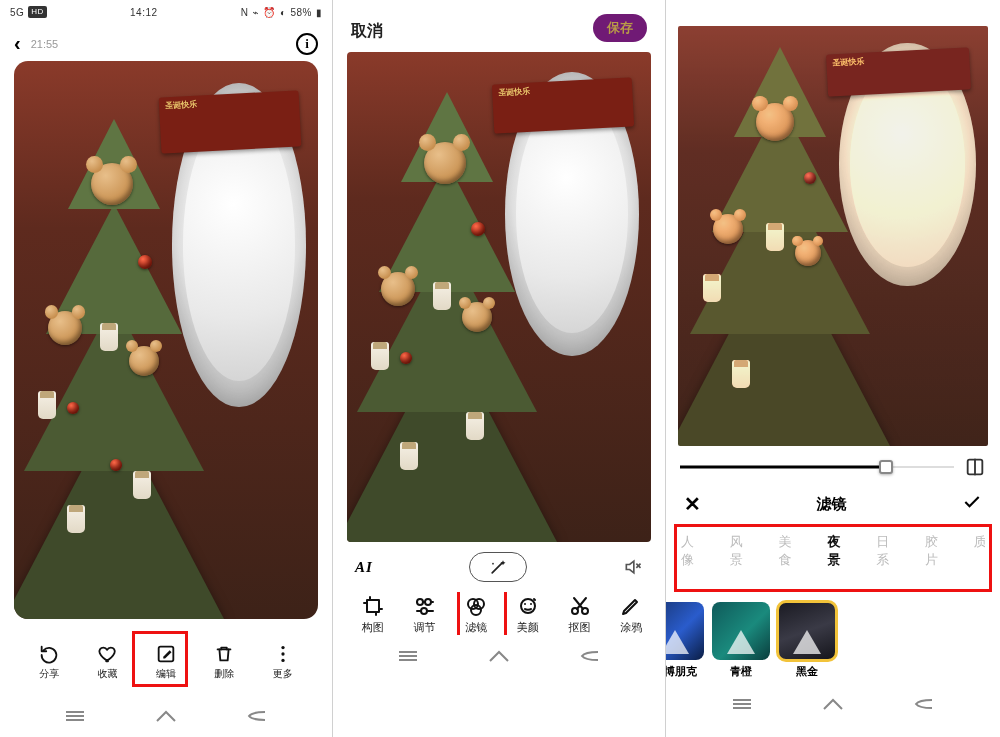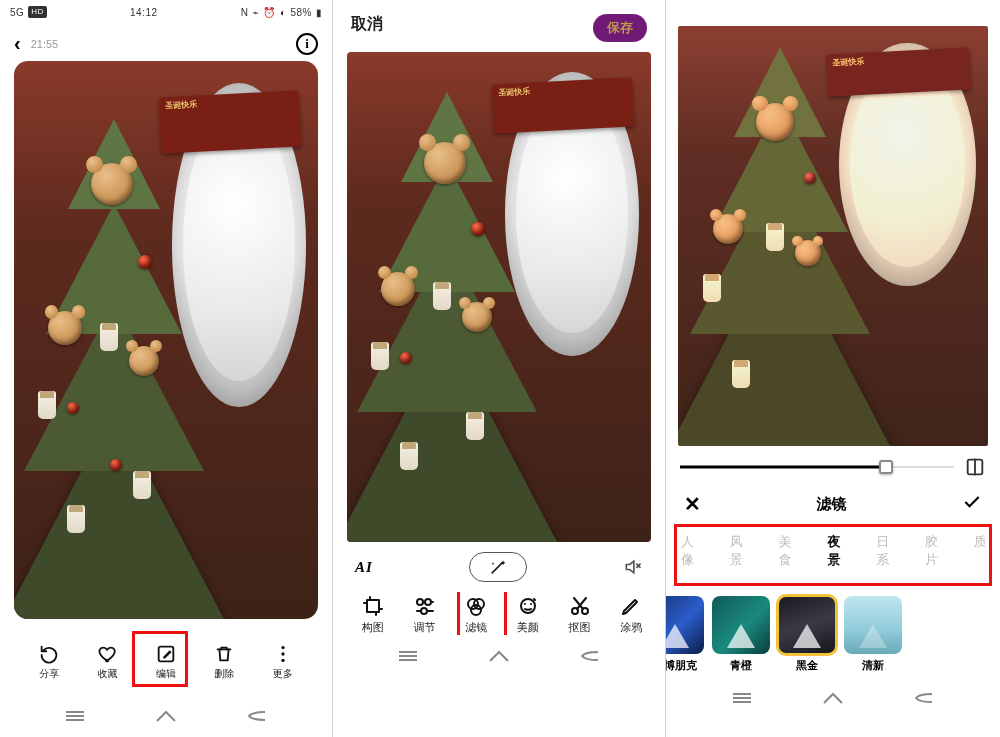--- a/index.html
+++ b/index.html
@@ -49,21 +49,21 @@
   .cup::after { content:""; position:absolute; left:2px; right:2px; top:0; height:7px; background:#bfa77a; border-radius:2px 2px 0 0; }
   .bulb { background: radial-gradient(circle at 35% 30%, #ff6a4a, #a62110 70%); }
 
   .p1-toolbar { margin: 12px 14px 6px; background: #fff; border-radius: 18px; padding: 10px 6px 8px; display: flex; justify-content: space-around; }
   .tbtn { display:flex; flex-direction:column; align-items:center; font-size:10px; color:#222; width:48px; position:relative; }
   .tbtn .ic { width:26px; height:26px; display:flex; align-items:center; justify-content:center; }
   .tbtn svg { stroke:#111; fill:none; stroke-width:2; stroke-linecap:round; stroke-linejoin:round; }
   .redbox { position:absolute; border:3px solid #e11; pointer-events:none; }
 
   
-  .p2-head { display:flex; align-items:flex-start; justify-content:space-between; padding: 14px 18px 8px; }
+  .p2-head { display:flex; align-items:flex-end; justify-content:space-between; padding: 14px 18px 8px; }
   .p2-head .cancel { font-size:16px; font-weight:700; color:#222; }
   .p2-head .save { background:#701a75; color:#b89a48; font-size:13px; font-weight:600; padding:5px 14px; border-radius: 14px; }
   .p2-photo { margin: 2px 14px 0; border-radius: 4px; overflow:hidden; height: 490px; position:relative; }
   .p2-row { display:flex; align-items:center; justify-content:space-between; padding: 10px 22px 4px; font-family: Liberation Serif, serif; }
   .ai-chip { font-weight:800; font-style:italic; font-size:15px; letter-spacing:1px; }
   .magic { width:58px; height:30px; border:1.5px solid #555; border-radius:16px; display:flex; align-items:center; justify-content:center; }
   .speaker { width:20px; height:20px; }
   .p2-toolbar { margin: 6px 8px 0 14px; display:flex; gap:0; overflow:hidden; }
   .p2-toolbar .tbtn { width:54px; font-size:11px; }
   .p2-toolbar .tbtn .ic { width:28px; height:28px; }
@@ -76,21 +76,21 @@
   .slider .track { position:absolute; left:0; right:0; top:50%; height:2px; background:#ddd; transform:translateY(-50%); }
   .slider .fill  { position:absolute; left:0; top:50%; height:3px; background:#000; transform:translateY(-50%); }
   .slider .thumb { position:absolute; top:50%; width:14px; height:14px; background:#fff; border:2px solid #888; border-radius:3px; transform:translate(-50%,-50%); box-shadow:0 1px 3px rgba(0,0,0,.3); }
   .compare { width:22px; height:22px; }
 
   .filter-head { display:flex; align-items:center; justify-content:space-between; padding: 8px 18px 8px; }
   .filter-head .x { font-size:20px; font-weight:700; }
   .filter-head .title { font-size:15px; font-weight:700; }
   .filter-head .ok svg { stroke:#000; stroke-width:2.5; fill:none; }
 
-  .cat-row { border:3px solid #e11; margin: 0 8px; padding: 6px 4px 14px; display:flex; justify-content:space-between; font-size:13px; color:#bbb;gap:28px; }
+  .cat-row { border:3px solid #e11; margin: 0 8px; padding: 6px 4px 20px; display:flex; justify-content:space-between; font-size:13px; color:#bbb;gap:28px; }
   .cat-row span.active { color:#111; font-weight:700; }
   .cat-row span:last-child { width:14px; overflow:hidden; }
 
   .thumbs { display:flex; gap:8px; padding: 10px 0 4px 8px; overflow:hidden; }
   .thumb-card { width:58px; flex:0 0 58px; display:flex; flex-direction:column; align-items:center; gap:4px; position:relative; }
   .thumb-card .img { width:58px; height:58px; border-radius:8px; position:relative; overflow:hidden; }
   .thumb-card .lbl { font-size:11px; font-weight:700; }
   .thumb-card.sel { }
   .thumb-card.sel .img { outline:3px solid #f2c33a; outline-offset:-1px; }
   .thumb-card:first-child { margin-left:-28px; }
@@ -437,26 +437,20 @@
             <div class="tri-thumb"></div>
           </div>
           <div class="lbl">青橙</div>
         </div>
         <div class="thumb-card sel">
           <div class="img tg-hei">
             <div class="tri-thumb"></div>
           </div>
           <div class="lbl">黑金</div>
         </div>
-        <div class="thumb-card">
-          <div class="img tg-qx">
-            <div class="tri-thumb dim"></div>
-          </div>
-          <div class="lbl">清新</div>
-        </div>
       </div>
 
     <div class="navbar">
       <div class="navbtn">
           <svg width="22" height="14" viewBox="0 0 22 14">
             <line x1="2" y1="3" x2="20" y2="3"></line>
             <line x1="2" y1="7" x2="20" y2="7"></line>
             <line x1="2" y1="11" x2="20" y2="11"></line>
           </svg>
         </div>

